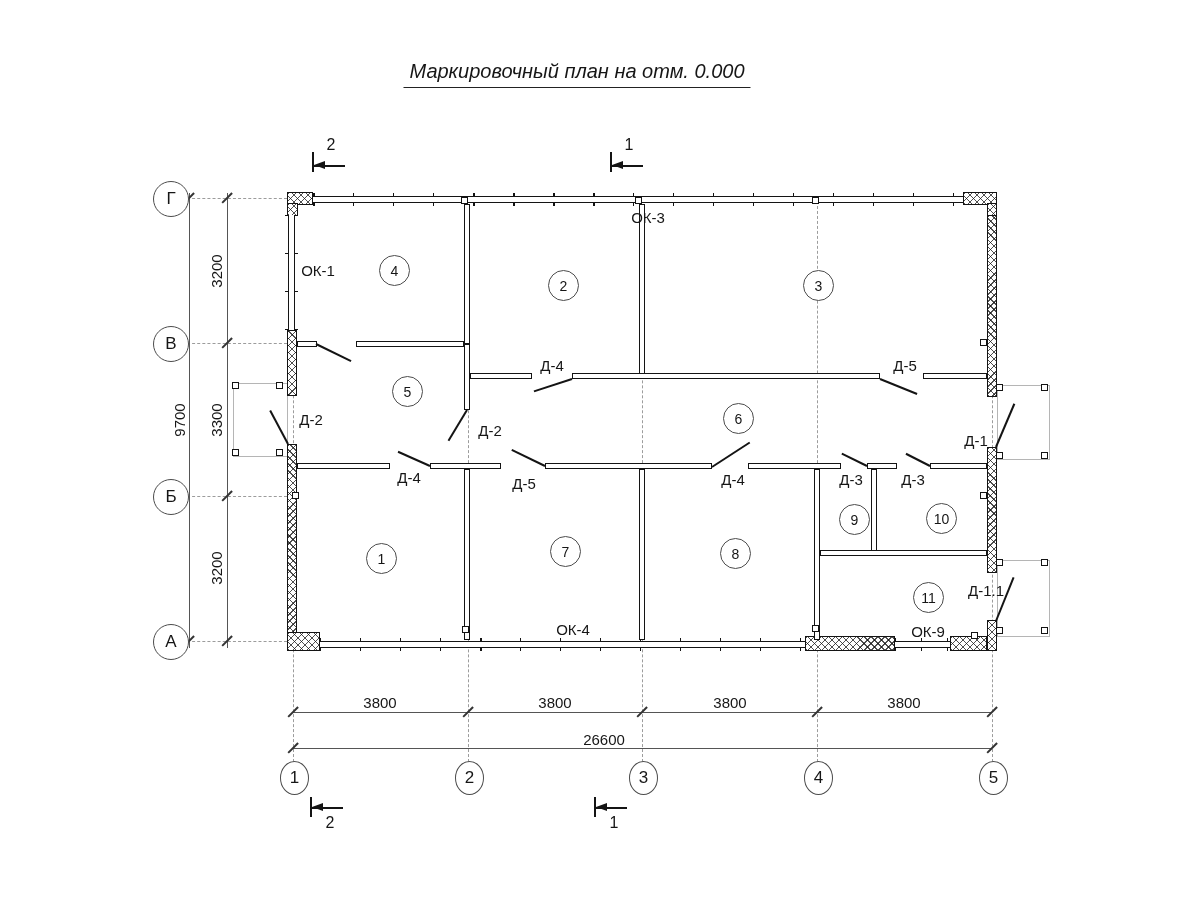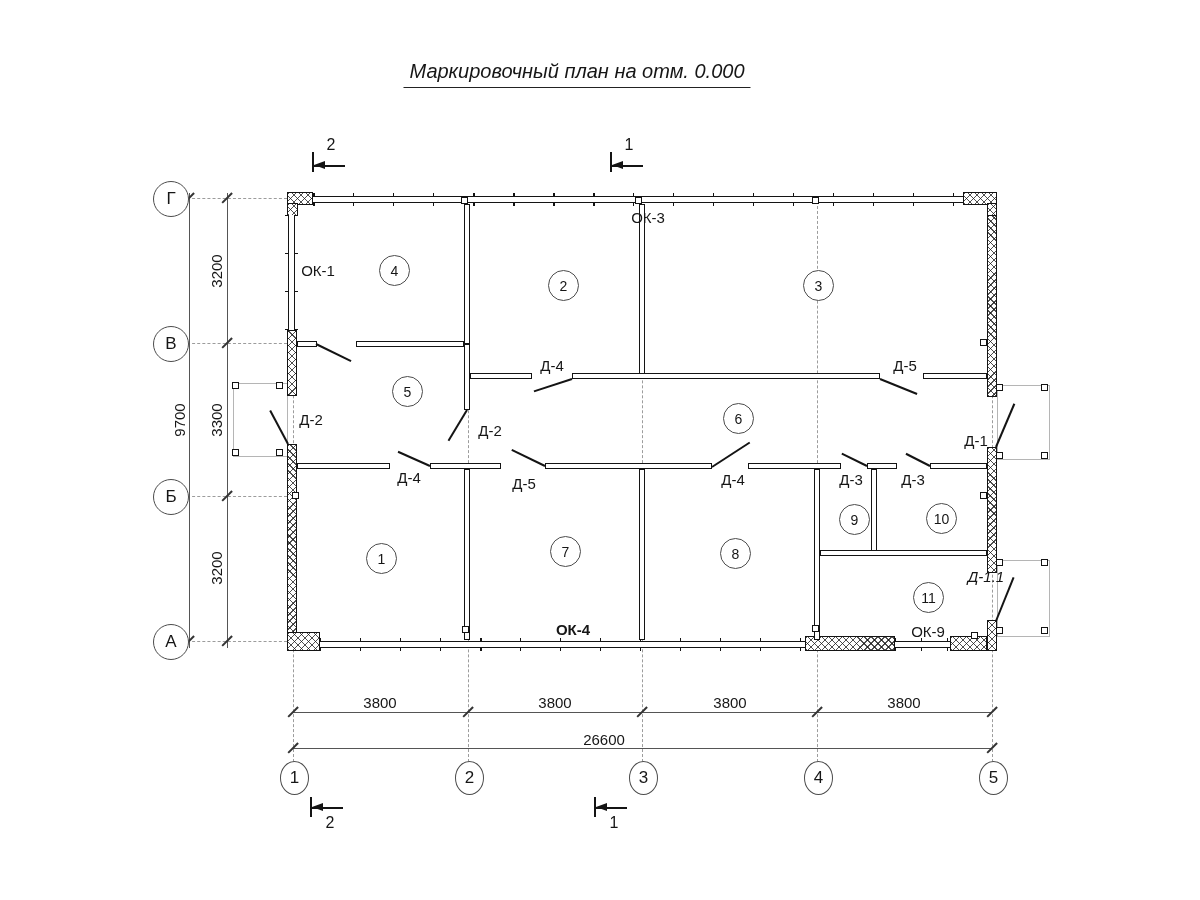--- a/index.html
+++ b/index.html
@@ -155,33 +155,33 @@
   <div class="rcirc" style="left:392px;top:376px;">5</div>
   <div class="rcirc" style="left:723px;top:403px;">6</div>
   <div class="rcirc" style="left:550px;top:536px;">7</div>
   <div class="rcirc" style="left:720px;top:538px;">8</div>
   <div class="rcirc" style="left:839px;top:504px;">9</div>
   <div class="rcirc" style="left:926px;top:503px;">10</div>
   <div class="rcirc" style="left:913px;top:582px;">11</div>
 
   <div class="lbl" style="left:318px;top:270px;">ОК-1</div>
   <div class="lbl" style="left:601px;top:217px;margin-left:47px;">ОК-3</div>
-  <div class="lbl" style="left:573px;top:629px;font-weight:bold;">ОК-4</div>
+  <div class="lbl" style="left:573px;top:629px;">ОК-4</div>
   <div class="lbl" style="left:928px;top:631px;">ОК-9</div>
   <div class="lbl" style="left:311px;top:419px;">Д-2</div>
   <div class="lbl" style="left:490px;top:430px;">Д-2</div>
   <div class="lbl" style="left:552px;top:365px;">Д-4</div>
   <div class="lbl" style="left:905px;top:365px;">Д-5</div>
   <div class="lbl" style="left:409px;top:477px;">Д-4</div>
   <div class="lbl" style="left:524px;top:483px;">Д-5</div>
   <div class="lbl" style="left:733px;top:479px;">Д-4</div>
   <div class="lbl" style="left:851px;top:479px;">Д-3</div>
   <div class="lbl" style="left:913px;top:479px;">Д-3</div>
   <div class="lbl" style="left:976px;top:440px;">Д-1</div>
-  <div class="lbl" style="left:986px;top:576px;font-style:italic;">Д-1.1</div>
+  <div class="lbl" style="left:986px;top:590px;">Д-1.1</div>
 
   <div class="dl" style="left:227px;top:193px;width:1px;height:455px;"></div>
   <div class="dl" style="left:189px;top:193px;width:1px;height:455px;"></div>
   <div class="dl" style="left:293px;top:712px;width:699px;height:1px;"></div>
   <div class="dl" style="left:293px;top:748px;width:699px;height:1px;"></div>
 
   <div class="sl" style="left:220px;top:197px;"></div>
   <div class="sl" style="left:220px;top:342px;"></div>
   <div class="sl" style="left:220px;top:495px;"></div>
   <div class="sl" style="left:220px;top:640px;"></div>

